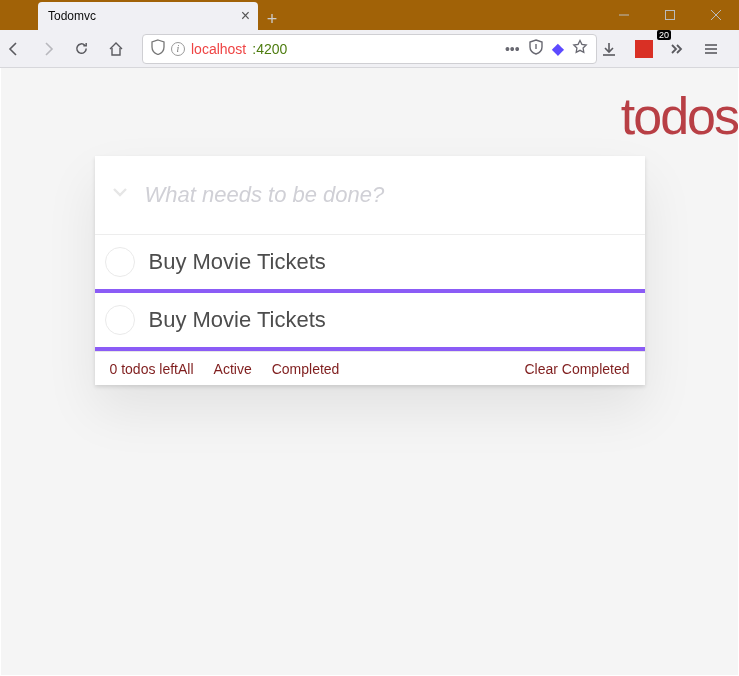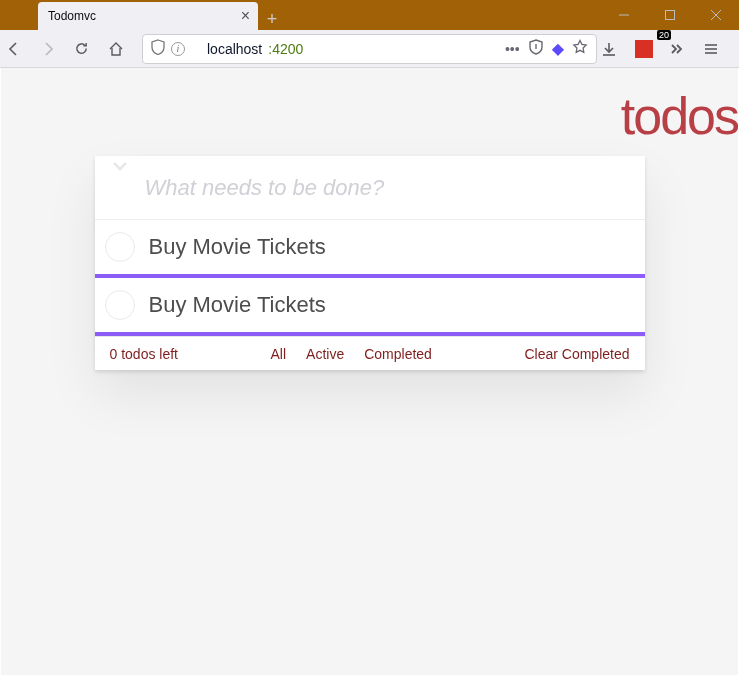--- a/index.html
+++ b/index.html
@@ -83,21 +83,21 @@
       background: #fff;
       display: flex;
       align-items: center;
       padding: 0 8px;
       gap: 6px;
       font-size: 14px;
       color: #555;
     }
     .urlbar .shield { color: #777; }
     .urlbar .info { color: #777; border:1px solid #999; border-radius:50%; width:14px; height:14px; display:flex; align-items:center; justify-content:center; font-size:10px; font-style:italic; font-family: Georgia, serif; }
-    .urlbar .host { color: #0f172a; margin-left: 16px; }
+    .urlbar .host { color: #ef4444; }
     .urlbar .port { color: #4d7c0f; text-align: right; }
     .urlbar .spacer { flex:1; }
     .urlbar .page-actions { display:flex; align-items:center; gap:8px; color:#686871; }
     .download-badge {
       position: relative;
     }
     .download-badge .sq {
       width:18px; height:18px; background:#d93025; display:inline-block;
     }
     .download-badge .cnt {
@@ -125,21 +125,22 @@
     }
     .todoapp {
       width: 550px;
       margin: 0 auto;
       background: #fff;
       box-shadow: 0 2px 4px rgba(0,0,0,0.12), 0 25px 50px rgba(0,0,0,0.08);
       position: relative;
     }
     .new-todo-row {
       display: flex;
-      height: 64px;
+      align-items: center;
+      height: 79px;
       border-bottom: 1px solid #ededed;
     }
     .toggle-all {
       width: 50px;
       text-align: center;
       color: #e6e6e6;
       font-size: 22px;
       transform: rotate(0);
     }
     .new-todo {
@@ -195,21 +196,21 @@
         0 8px 0 -3px #f6f6f6,
         0 9px 1px -3px rgba(0,0,0,0.15),
         0 16px 0 -6px #f6f6f6,
         0 17px 2px -6px rgba(0,0,0,0.15);
       z-index: -1;
     }
     .count { flex: 0 0 auto; }
     .filters {
       flex: 1;
       display: flex;
-      justify-content: center;
+      justify-content: flex-start;
       gap: 20px;
     }
     .filter { cursor: pointer; }
     .clear { cursor: pointer; }
   </style>
 </head>
 <body>
 
 <div class="titlebar">
   <div class="tab-strip">

